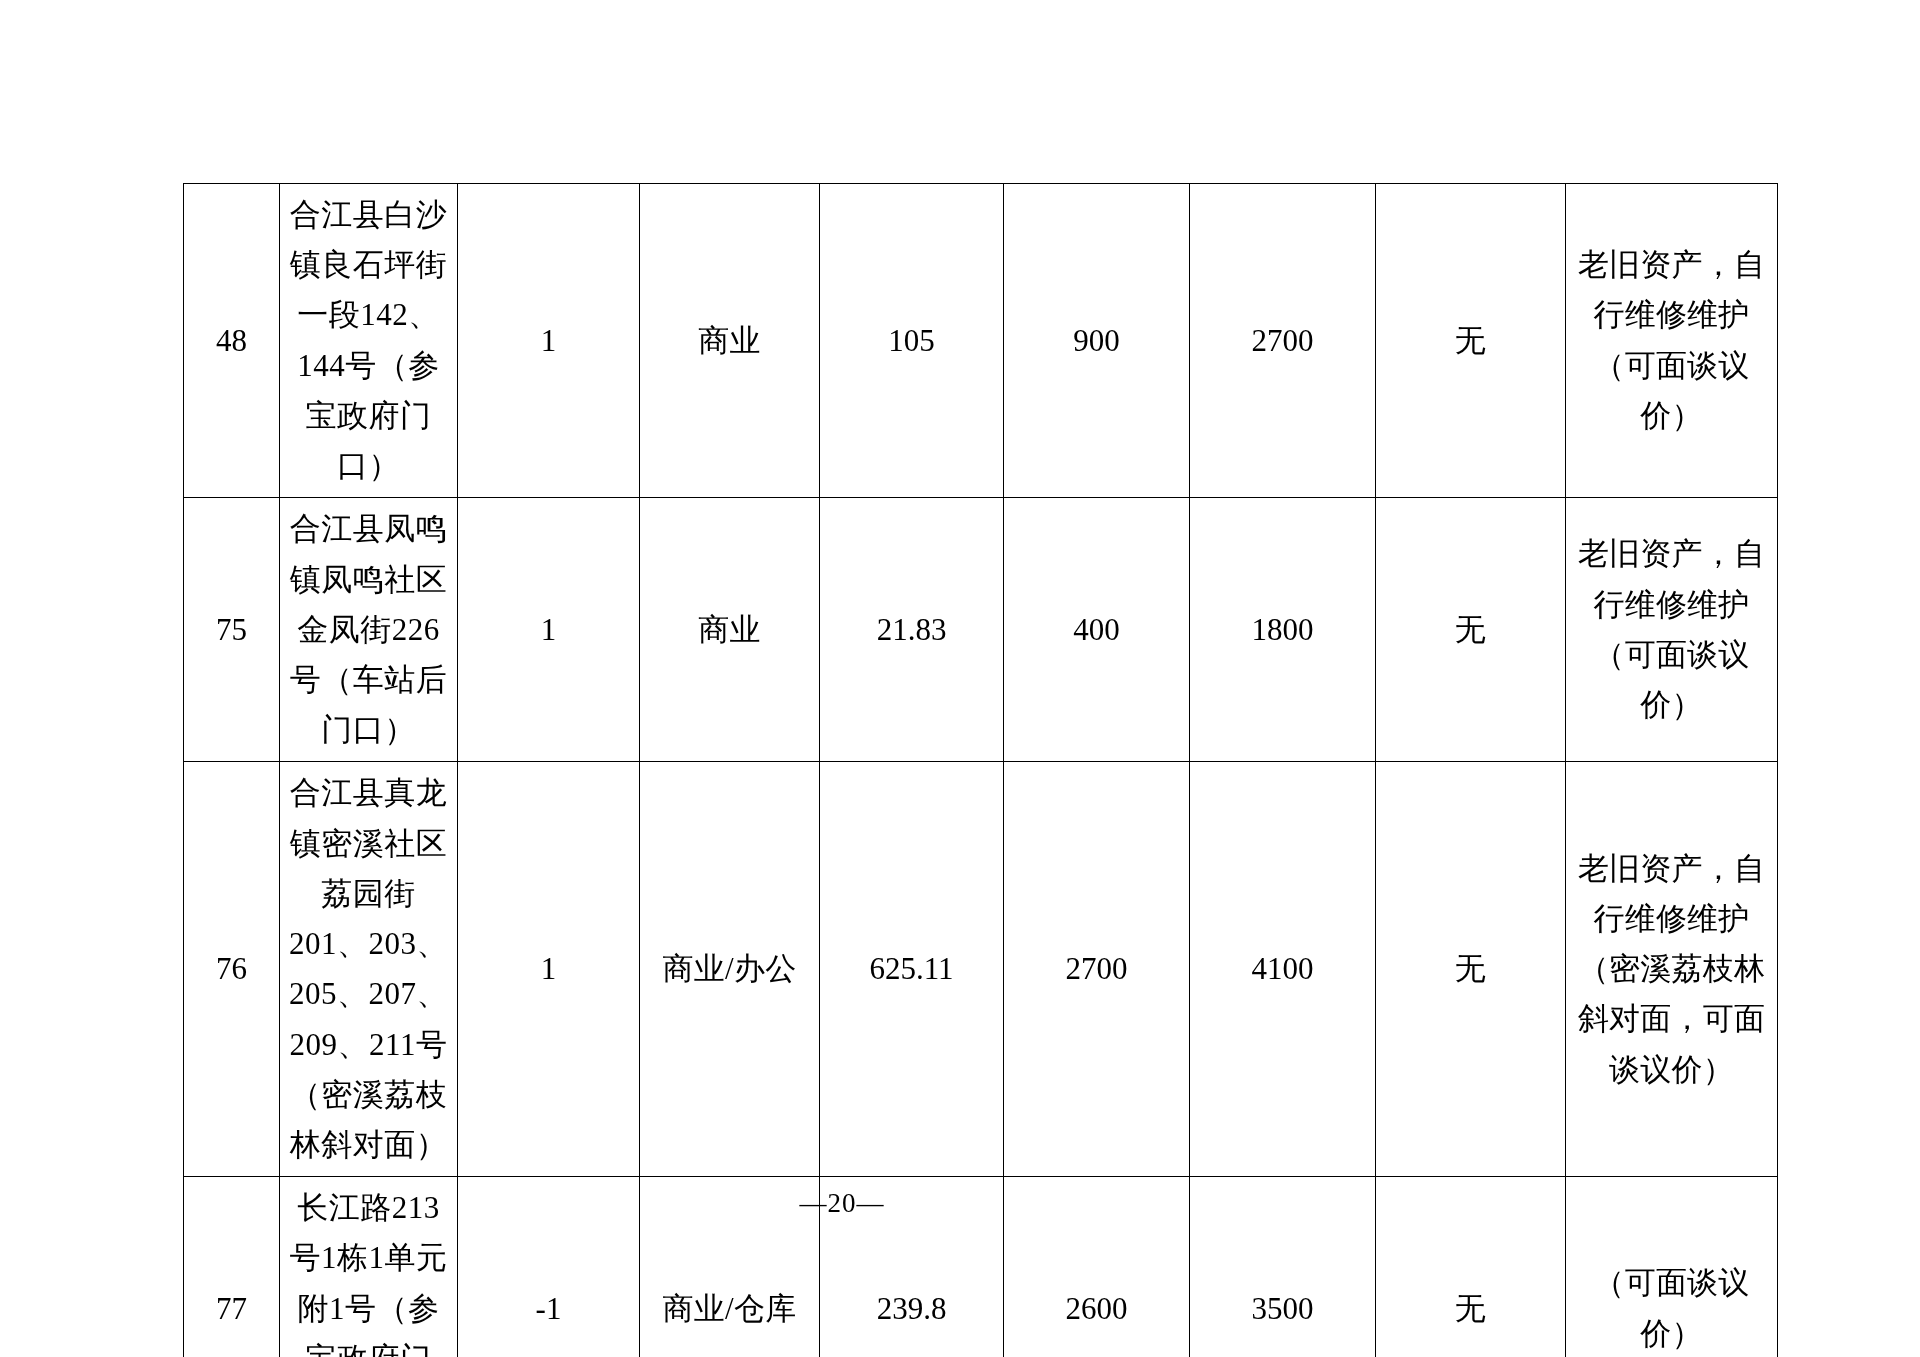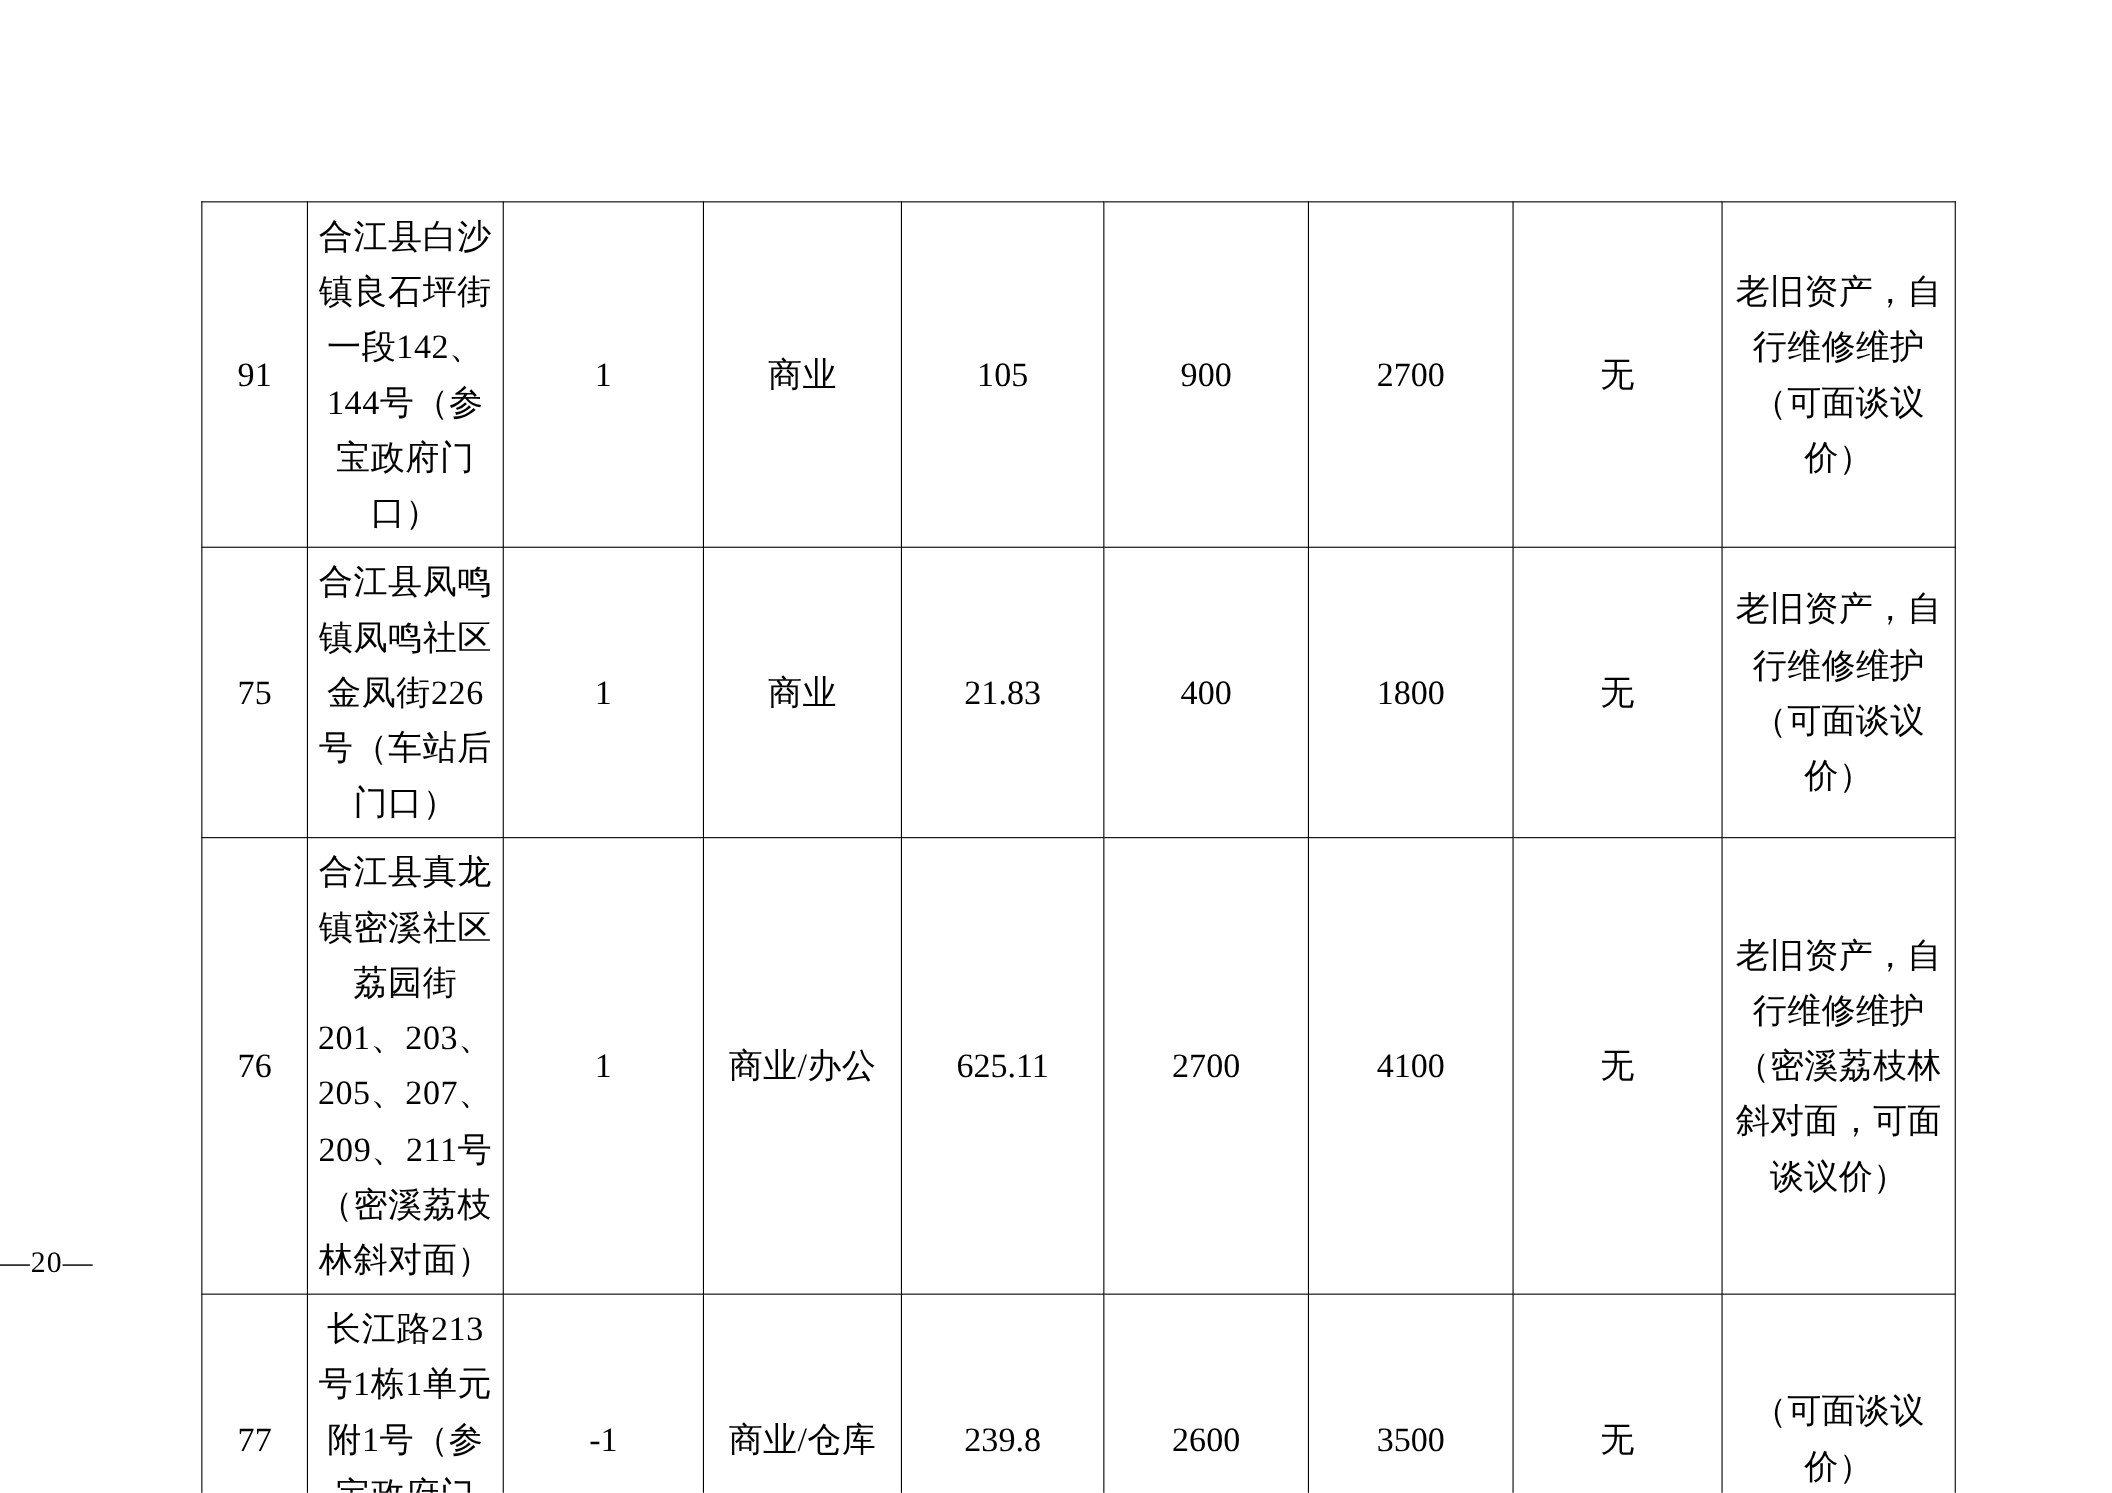--- a/index.html
+++ b/index.html
@@ -72,22 +72,23 @@
   .cell-note {
     font-size: 21px;
     line-height: 1.74;
     letter-spacing: 0.2px;
     padding-left: 10px;
     padding-right: 10px;
   }
   .page-number {
     position: absolute;
     left: 0;
-    top: 1132px;
+    top: 1188px;
     width: 1684px;
+    text-align: center;
     font-size: 27px;
     font-family: "Liberation Serif", "DejaVu Serif", serif;
     letter-spacing: 1px;
   }
 </style>
 </head>
 <body>
 
 <div class="page">
 
@@ -98,21 +99,21 @@
       <col class="c-floor">
       <col class="c-use">
       <col class="c-area">
       <col class="c-price">
       <col class="c-total">
       <col class="c-extra">
       <col class="c-note">
     </colgroup>
     <tbody>
       <tr style="height:195px">
-        <td class="cell-index">91</td>
+        <td class="cell-index">48</td>
         <td class="cell-address">合江县白沙镇良石坪街一段142、144号（参宝政府门口）</td>
         <td class="cell-num">1</td>
         <td class="cell-use">商业</td>
         <td class="cell-num">105</td>
         <td class="cell-num">900</td>
         <td class="cell-num">2700</td>
         <td class="cell-use">无</td>
         <td class="cell-note">老旧资产，自行维修维护（可面谈议价）</td>
       </tr>
       <tr style="height:185px">

